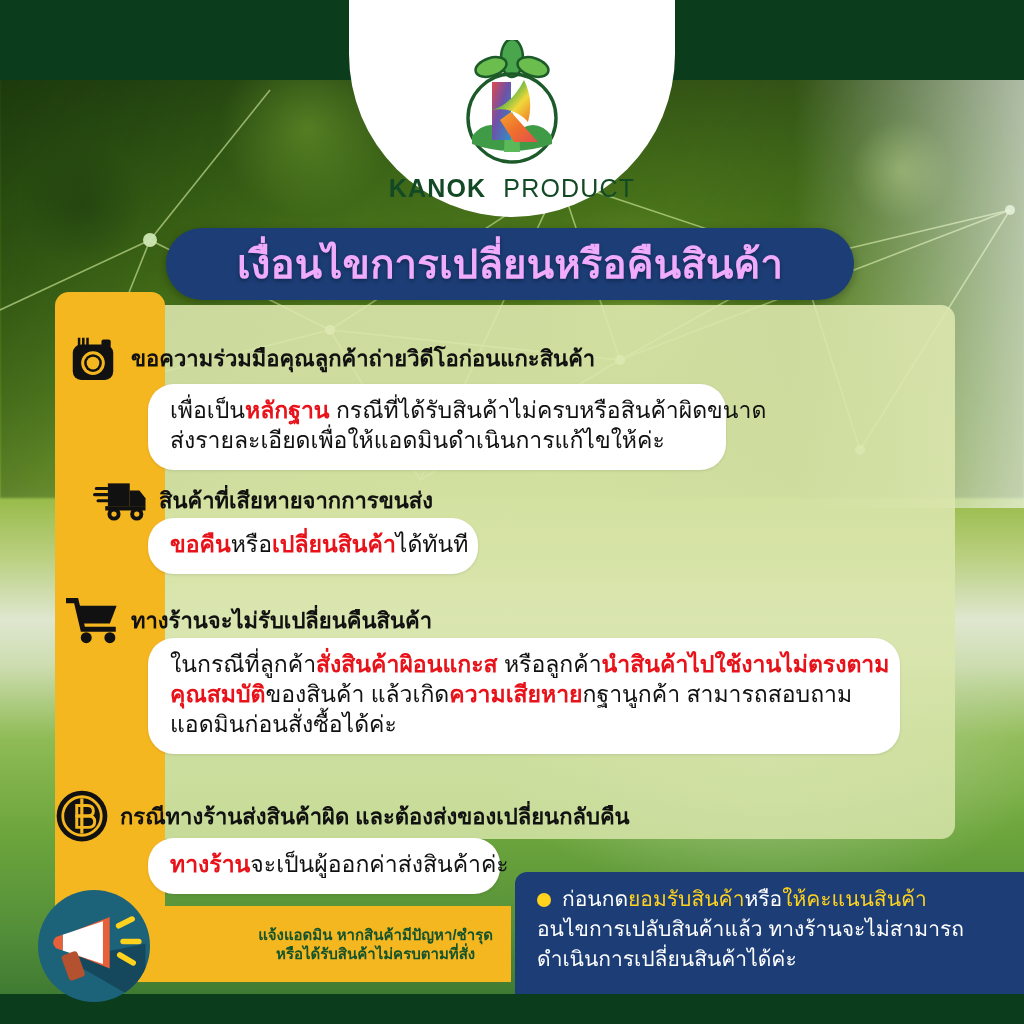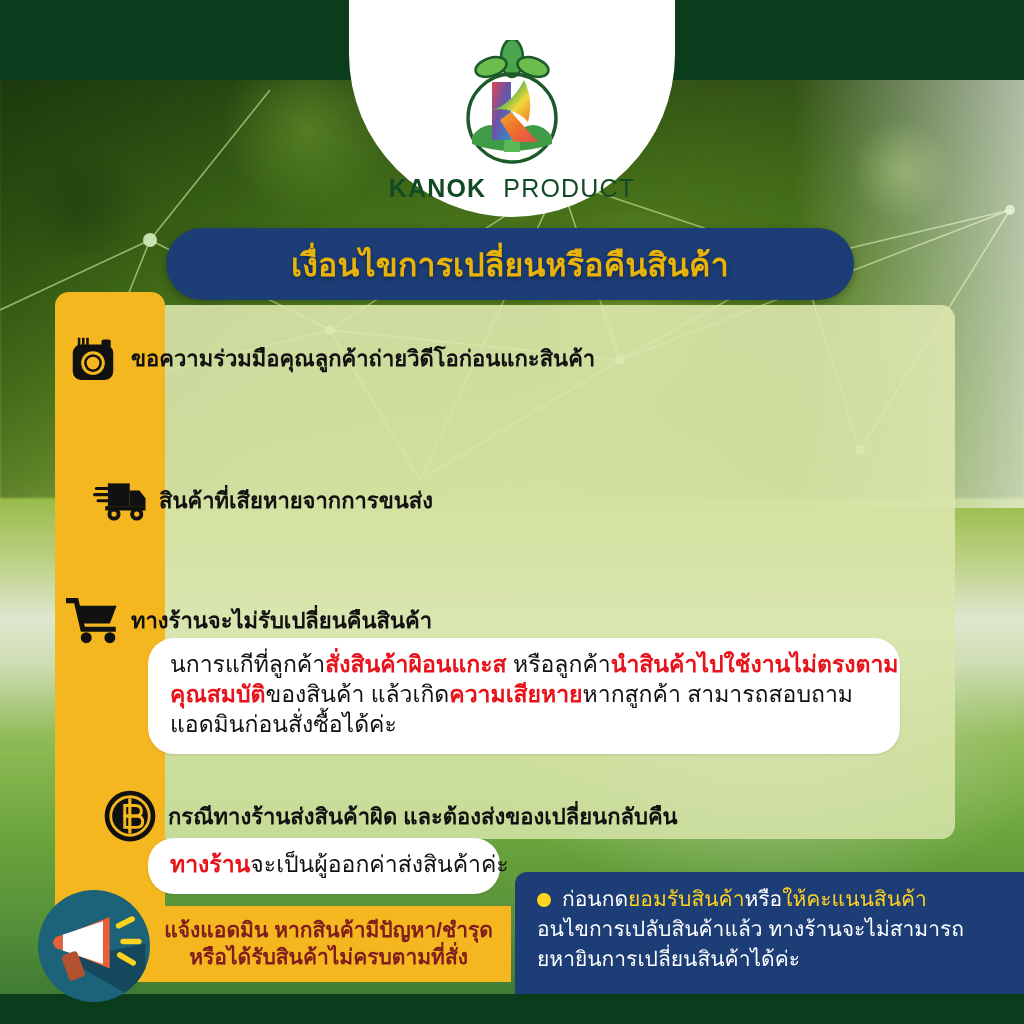--- a/index.html
+++ b/index.html
@@ -82,21 +82,21 @@
   
   .title-banner {
     position: absolute; left: 166px; top: 228px;
     width: 688px; height: 72px;
     background: #1c3d76;
     border-radius: 36px;
     display: flex; align-items: center; justify-content: center;
     box-shadow: 0 3px 10px rgba(0,0,0,.28);
   }
   .title-banner span {
-    color: #eab308; font-size: 32px; font-weight: 700;
+    color: #f0abfc; font-size: 40px; font-weight: 700;
     letter-spacing: .2px;
     text-shadow: 0 2px 4px rgba(0,0,0,.35);
   }
 
   
   .content-panel {
     position: absolute; left: 55px; top: 305px;
     width: 900px; height: 534px;
     background: linear-gradient(to bottom, rgba(222,232,176,.88), rgba(214,228,168,.86));
     border-radius: 14px;
@@ -153,22 +153,22 @@
 
   
   .yellow-banner {
     position: absolute; left: 55px; top: 906px;
     width: 456px; height: 76px;
     background: #f5b720;
     display: flex; align-items: center; justify-content: flex-end;
     padding-right: 18px;
   }
   .yellow-banner .btxt {
-    text-align: center; color: #7f1d1d;
-    font-size: 21px; font-weight: 700; line-height: 1.28;
+    text-align: center; color: #14532d;
+    font-size: 15px; font-weight: 700; line-height: 1.28;
     white-space: nowrap;
   }
   .mega-circle {
     position: absolute; left: 38px; top: 890px;
     width: 112px; height: 112px; border-radius: 50%;
     background: #1c6279;
     display: flex; align-items: center; justify-content: center;
     overflow: hidden;
   }
 </style>
@@ -258,61 +258,72 @@
         <rect x="19" y="8" width="3" height="12" fill="#111"></rect>
         <rect x="24" y="8" width="3" height="12" fill="#111"></rect>
         <rect x="42" y="10" width="11" height="10" rx="2.5" fill="#111"></rect>
         <circle cx="32" cy="38" r="14" fill="#f5b720"></circle>
         <circle cx="32" cy="38" r="10.5" fill="#111"></circle>
         <circle cx="32" cy="38" r="7.5" fill="#f5b720"></circle>
       </svg>
     </div>
     <div class="sec-title">ขอความร่วมมือคุณลูกค้าถ่ายวิดีโอก่อนแกะสินค้า</div>
   </div>
+  <div class="bubble" style="left:148px; top:384px; width:578px;">
+    <p>
+      <span>เพื่อเป็น</span><span class="hl">หลักฐาน</span><span> กรณีที่ได้รับสินค้าไม่ครบหรือสินค้าผิดขนาด</span>
+    </p>
+    <p>ส่งรายละเอียดเพื่อให้แอดมินดำเนินการแก้ไขให้ค่ะ</p>
+  </div>
 
   <div class="sec-head" style="left:55px; top:462px;padding-left:28px;">
     <div class="sec-icon">
       <svg viewBox="0 0 64 54" width="56" height="48">
         <rect x="17" y="8" width="25" height="26" fill="#111"></rect>
         <path d="M42 16 L53 16 L60 25 L60 34 L42 34 Z" fill="#111"></path>
         <rect x="14" y="34" width="46" height="5" fill="#111"></rect>
         <circle cx="24" cy="43" r="7.5" fill="#111"></circle>
           <circle cx="24" cy="43" r="3" fill="#f5b720"></circle>
         <circle cx="50" cy="43" r="7.5" fill="#111"></circle>
           <circle cx="50" cy="43" r="3" fill="#f5b720"></circle>
         <rect x="2" y="12" width="16" height="3.6" rx="1.8" fill="#111"></rect>
         <rect x="0" y="19" width="18" height="3.6" rx="1.8" fill="#111"></rect>
         <rect x="4" y="26" width="14" height="3.6" rx="1.8" fill="#111"></rect>
       </svg>
     </div>
     <div class="sec-title">สินค้าที่เสียหายจากการขนส่ง</div>
   </div>
+  <div class="bubble" style="left:148px; top:518px; width:330px;">
+    <p>
+      <span class="hl">ขอคืน</span><span>หรือ</span><span class="hl">เปลี่ยนสินค้า</span><span>ได้ทันที</span>
+    </p>
+  </div>
 
   <div class="sec-head" style="left:55px; top:582px;">
     <div class="sec-icon">
       <svg viewBox="0 0 64 58" width="54" height="50">
         <path d="M2 6 L12 6 L20 40 L56 40" fill="none" stroke="#111" stroke-width="6" stroke-linecap="square"></path>
         <path d="M14 12 L60 12 L52 33 L19 33 Z" fill="#111"></path>
         <circle cx="24" cy="50" r="6.5" fill="#111"></circle>
         <circle cx="52" cy="50" r="6.5" fill="#111"></circle>
       </svg>
     </div>
     <div class="sec-title">ทางร้านจะไม่รับเปลี่ยนคืนสินค้า</div>
   </div>
   <div class="bubble" style="left:148px; top:638px; width:752px;">
     <p>
-      <span>นการแกีที่ลูกค้า</span><span class="hl">สั่งสินค้าผิอนแกะส</span><span> หรือลูกค้า</span><span class="hl">นำสินค้าไปใช้งานไม่ตรงตาม</span>
-    </p>
-    <p>
-      <span class="hl">คุณสมบัติ</span><span>ของสินค้า แล้วเกิด</span><span class="hl">ความเสียหาย</span><span>หากสูกค้า สามารถสอบถาม</span>
+      <span>ในกรณีที่ลูกค้า</span><span class="hl">สั่งสินค้าผิอนแกะส</span><span> หรือลูกค้า</span><span class="hl">นำสินค้าไปใช้งานไม่ตรงตาม</span>
+    </p>
+    <p>
+      <span class="hl">คุณสมบัติ</span><span>ของสินค้า แล้วเกิด</span><span class="hl">ความเสียหาย</span><span>กฐานูกค้า สามารถสอบถาม</span>
     </p>
     <p>แอดมินก่อนสั่งซื้อได้ค่ะ</p>
   </div>
 
-  <div class="sec-head" style="left:55px; top:778px;padding-left:37px;">
+  <div class="sec-head" style="left:44px; top:778px;">
     <div class="sec-icon">
       <svg viewBox="0 0 64 64" width="56" height="56">
         <circle cx="32" cy="32" r="29" fill="#111"></circle>
         <circle cx="32" cy="32" r="22" fill="none" stroke="#f5b720" stroke-width="3.2"></circle>
         <rect x="30" y="12" width="3.6" height="40" fill="#f5b720"></rect>
         <path d="M26 20 L38 20 Q45 20 45 26.5 Q45 32 38 32 L26 32 Z" fill="none" stroke="#f5b720" stroke-width="3.4"></path>
         <path d="M26 32 L39 32 Q46.5 32 46.5 38.5 Q46.5 45 39 45 L26 45 Z" fill="none" stroke="#f5b720" stroke-width="3.4"></path>
       </svg>
     </div>
     <div class="sec-title">กรณีทางร้านส่งสินค้าผิด และต้องส่งของเปลี่ยนกลับคืน</div>
@@ -324,21 +335,21 @@
   </div>
 
   <div class="navy-note">
     <div class="row1">
       <div class="dot"></div>
       <p>
         <span>ก่อนกด</span><span class="yhl">ยอมรับสินค้า</span><span>หรือ</span><span class="yhl">ให้คะแนนสินค้า</span>
       </p>
     </div>
     <p>อนไขการเปลับสินค้าแล้ว ทางร้านจะไม่สามารถ</p>
-    <p>ยหายินการเปลี่ยนสินค้าได้ค่ะ</p>
+    <p>ดำเนินการเปลี่ยนสินค้าได้ค่ะ</p>
   </div>
 
   <div class="yellow-banner">
     <div class="btxt">
       <div>แจ้งแอดมิน หากสินค้ามีปัญหา/ชำรุด</div>
       <div>หรือได้รับสินค้าไม่ครบตามที่สั่ง</div>
     </div>
   </div>
 
   <div class="mega-circle">

